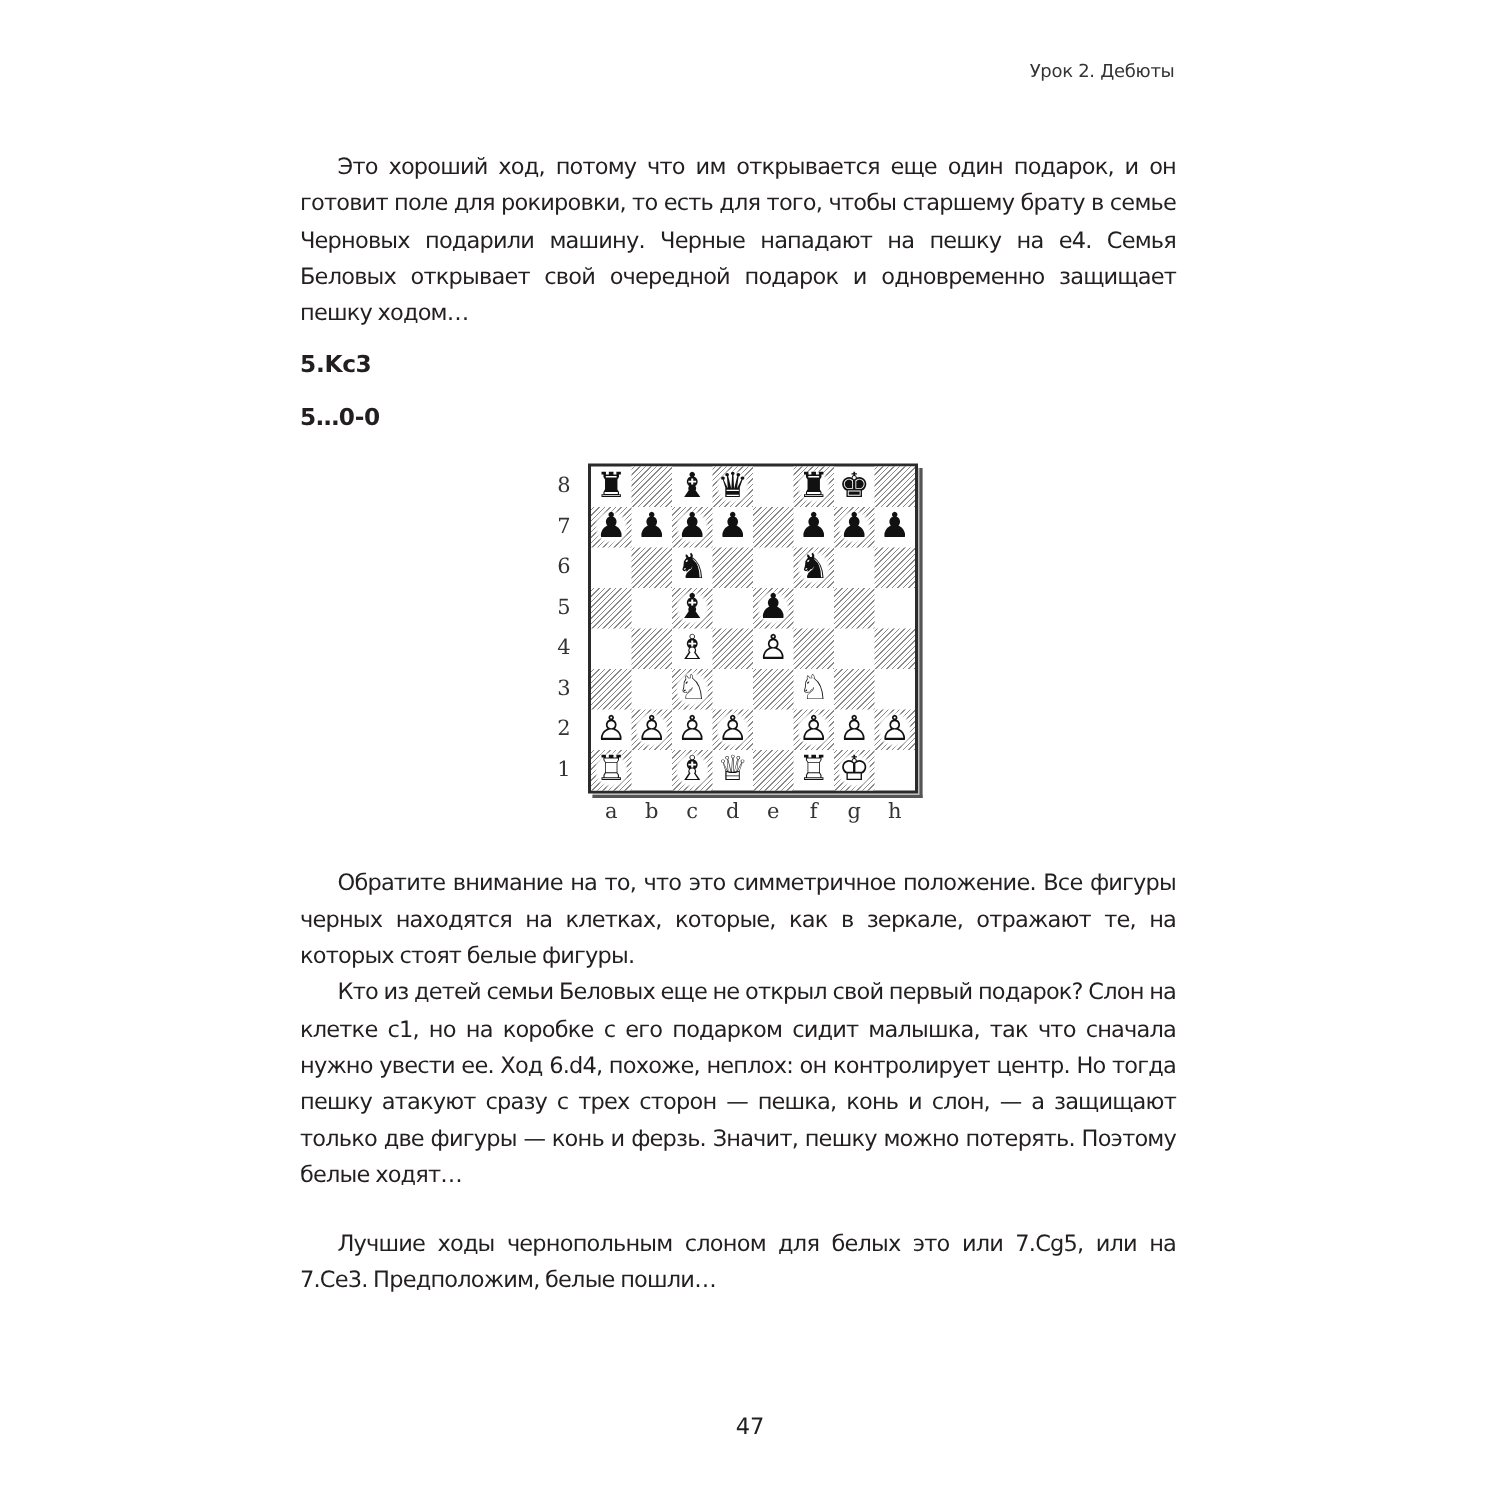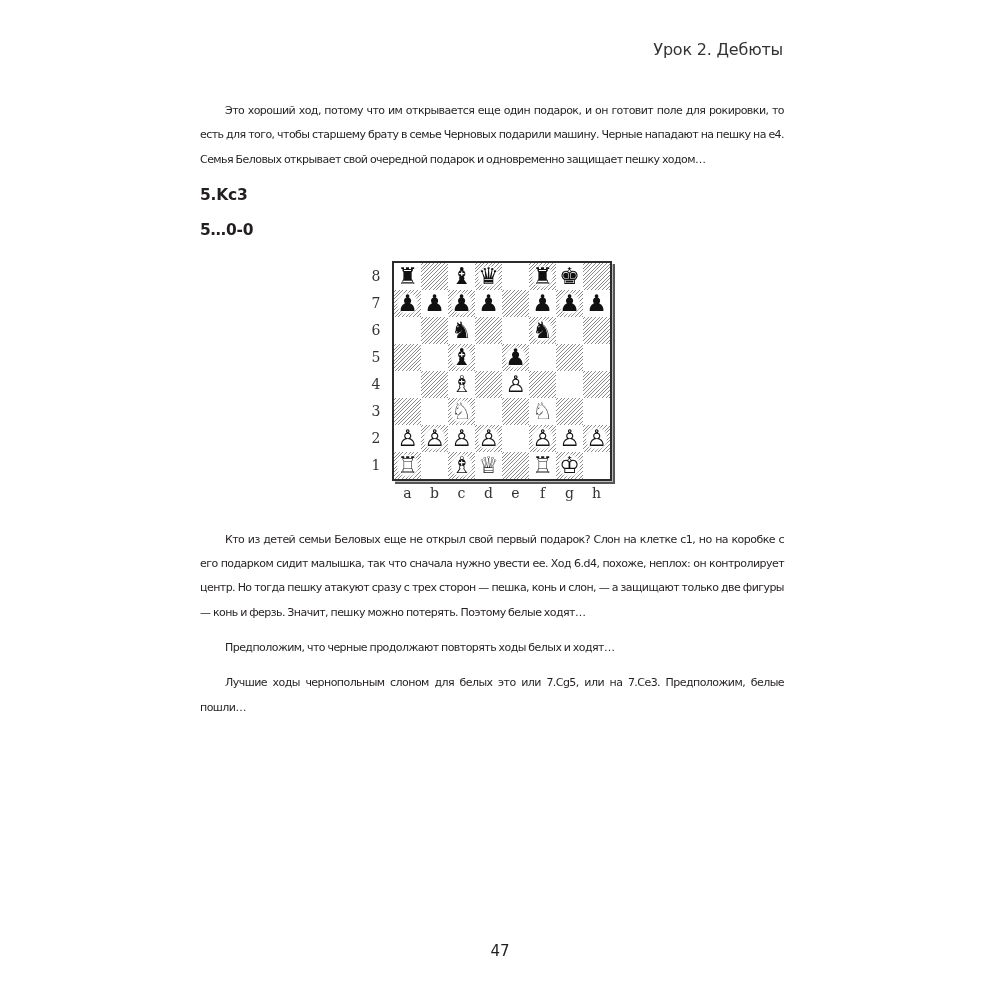--- a/index.html
+++ b/index.html
@@ -12,39 +12,39 @@
     height: 1000px;
     position: relative;
     overflow: hidden;
     font-family: "DejaVu Sans", "Liberation Sans", sans-serif;
     color: #231f20;
   }
   .running-header {
     position: absolute;
     right: 217px;
     top: 40px;
-    font-size: 16px;
+    font-size: 12px;
     letter-spacing: -0.2px;
     color: #333;
   }
   .content {
     position: absolute;
     left: 200px;
     top: 99px;
     width: 584px;
   }
   .move {
     font-weight: bold;
     font-size: 15.5px;
     letter-spacing: -0.2px;
     line-height: 24px;
     margin: 0;
   }
   .para {
-    font-size: 11px;
+    font-size: 15px;
     line-height: 24.3px;
     text-indent: 25px;
     text-align: justify;
     margin: 0;
     letter-spacing: -0.55px;
     word-spacing: -0.5px;
   }
   .para.last-line-left { text-align-last: left; }
   .gap-m { height: 11px; }
 
@@ -321,22 +321,22 @@
       <div class="file-label">b</div>
       <div class="file-label">c</div>
       <div class="file-label">d</div>
       <div class="file-label">e</div>
       <div class="file-label">f</div>
       <div class="file-label">g</div>
       <div class="file-label">h</div>
     </div>
   </div>
 
+  <p class="para" style="text-align-last:left;">Обратите внимание на то, что это симметричное положение. Все фигуры черных находятся на клетках, которые, как в зеркале, отражают те, на которых стоят белые фигуры.</p>
   <p class="para" style="text-align-last:left;">Кто из детей семьи Беловых еще не открыл свой первый подарок? Слон на клетке c1, но на коробке с его подарком сидит малышка, так что сначала нужно увести ее. Ход 6.d4, похоже, неплох: он контролирует центр. Но тогда пешку атакуют сразу с трех сторон — пешка, конь и слон, — а защищают только две фигуры — конь и ферзь. Значит, пешку можно потерять. Поэтому белые ходят…</p>
   <div class="gap-m"></div>
 
-  <p class="para last-line-left">Предположим, что черные продолжают повторять ходы белых и ходят…</p>
   <div class="gap-m"></div>
 
   <p class="para last-line-left">Лучшие ходы чернопольным слоном для белых это или 7.Cg5, или на 7.Ce3. Предположим, белые пошли…</p>
 </div>
 
 <div class="page-number">47</div>
 
 </body></html>

